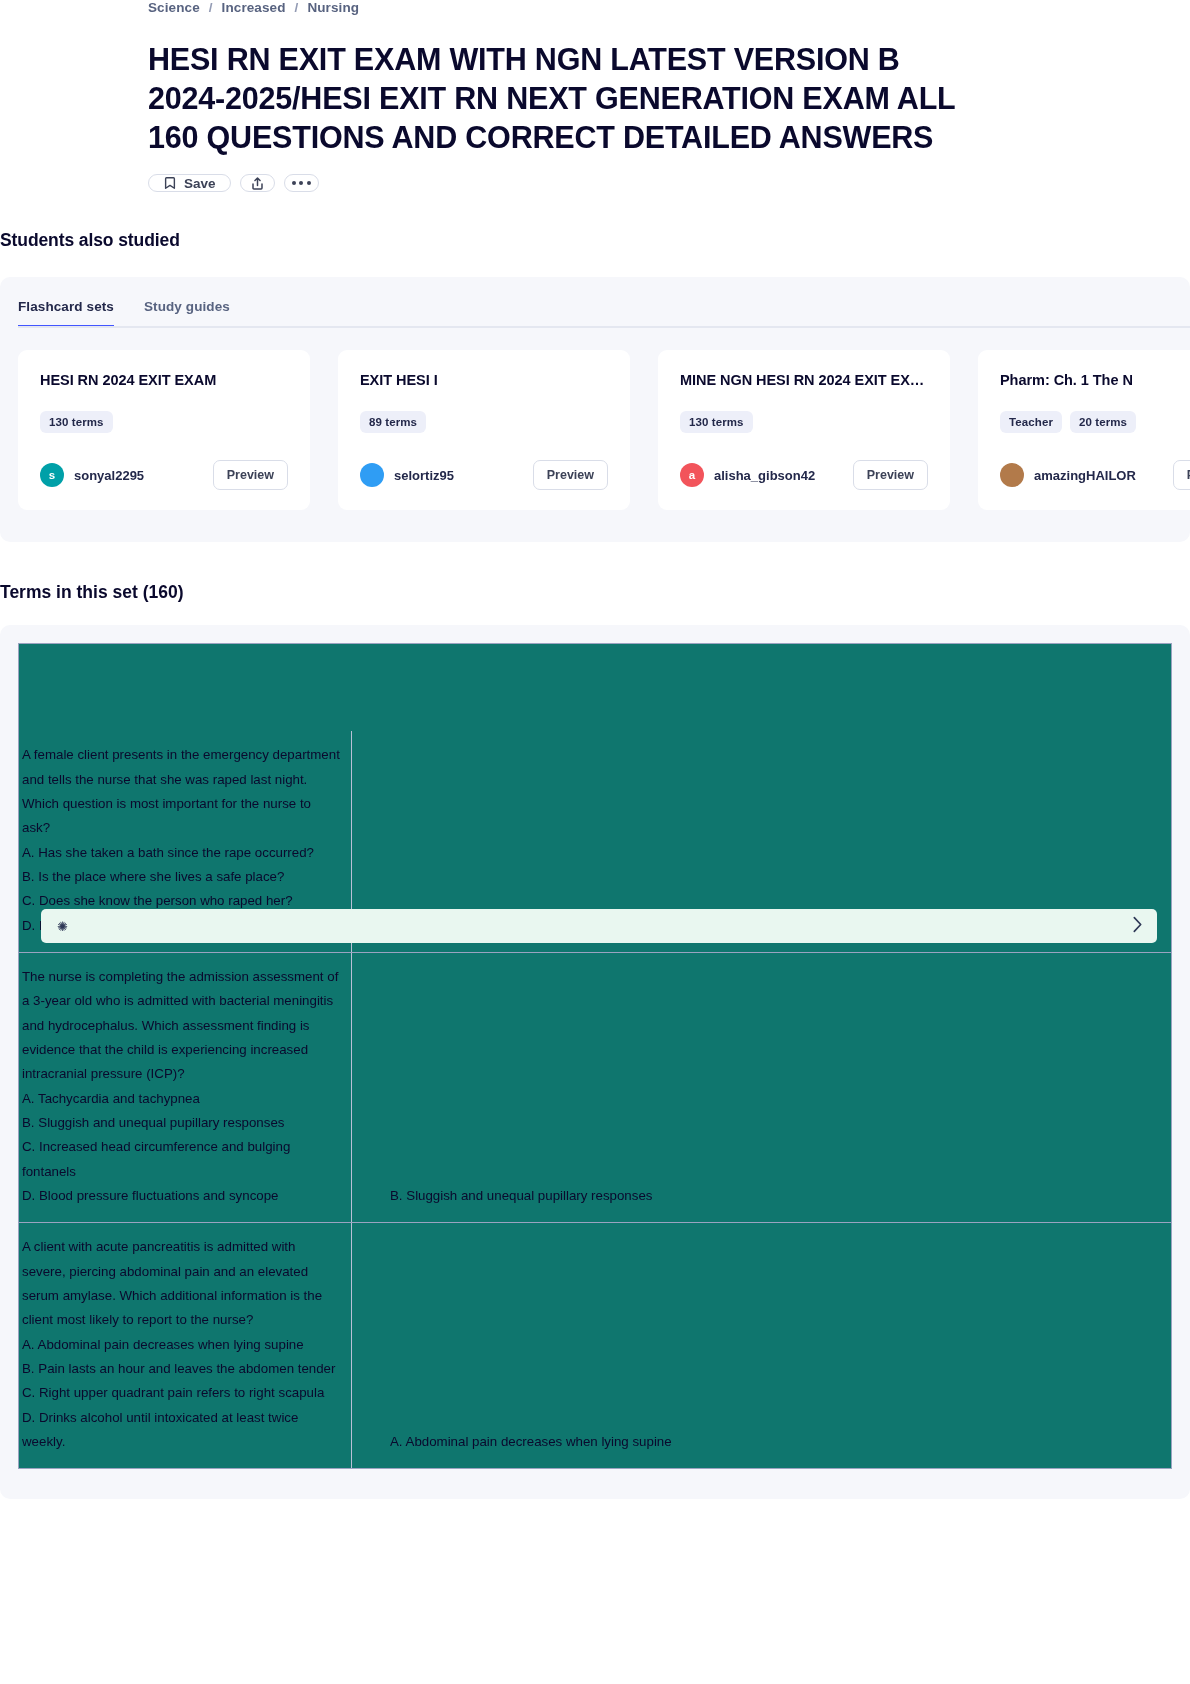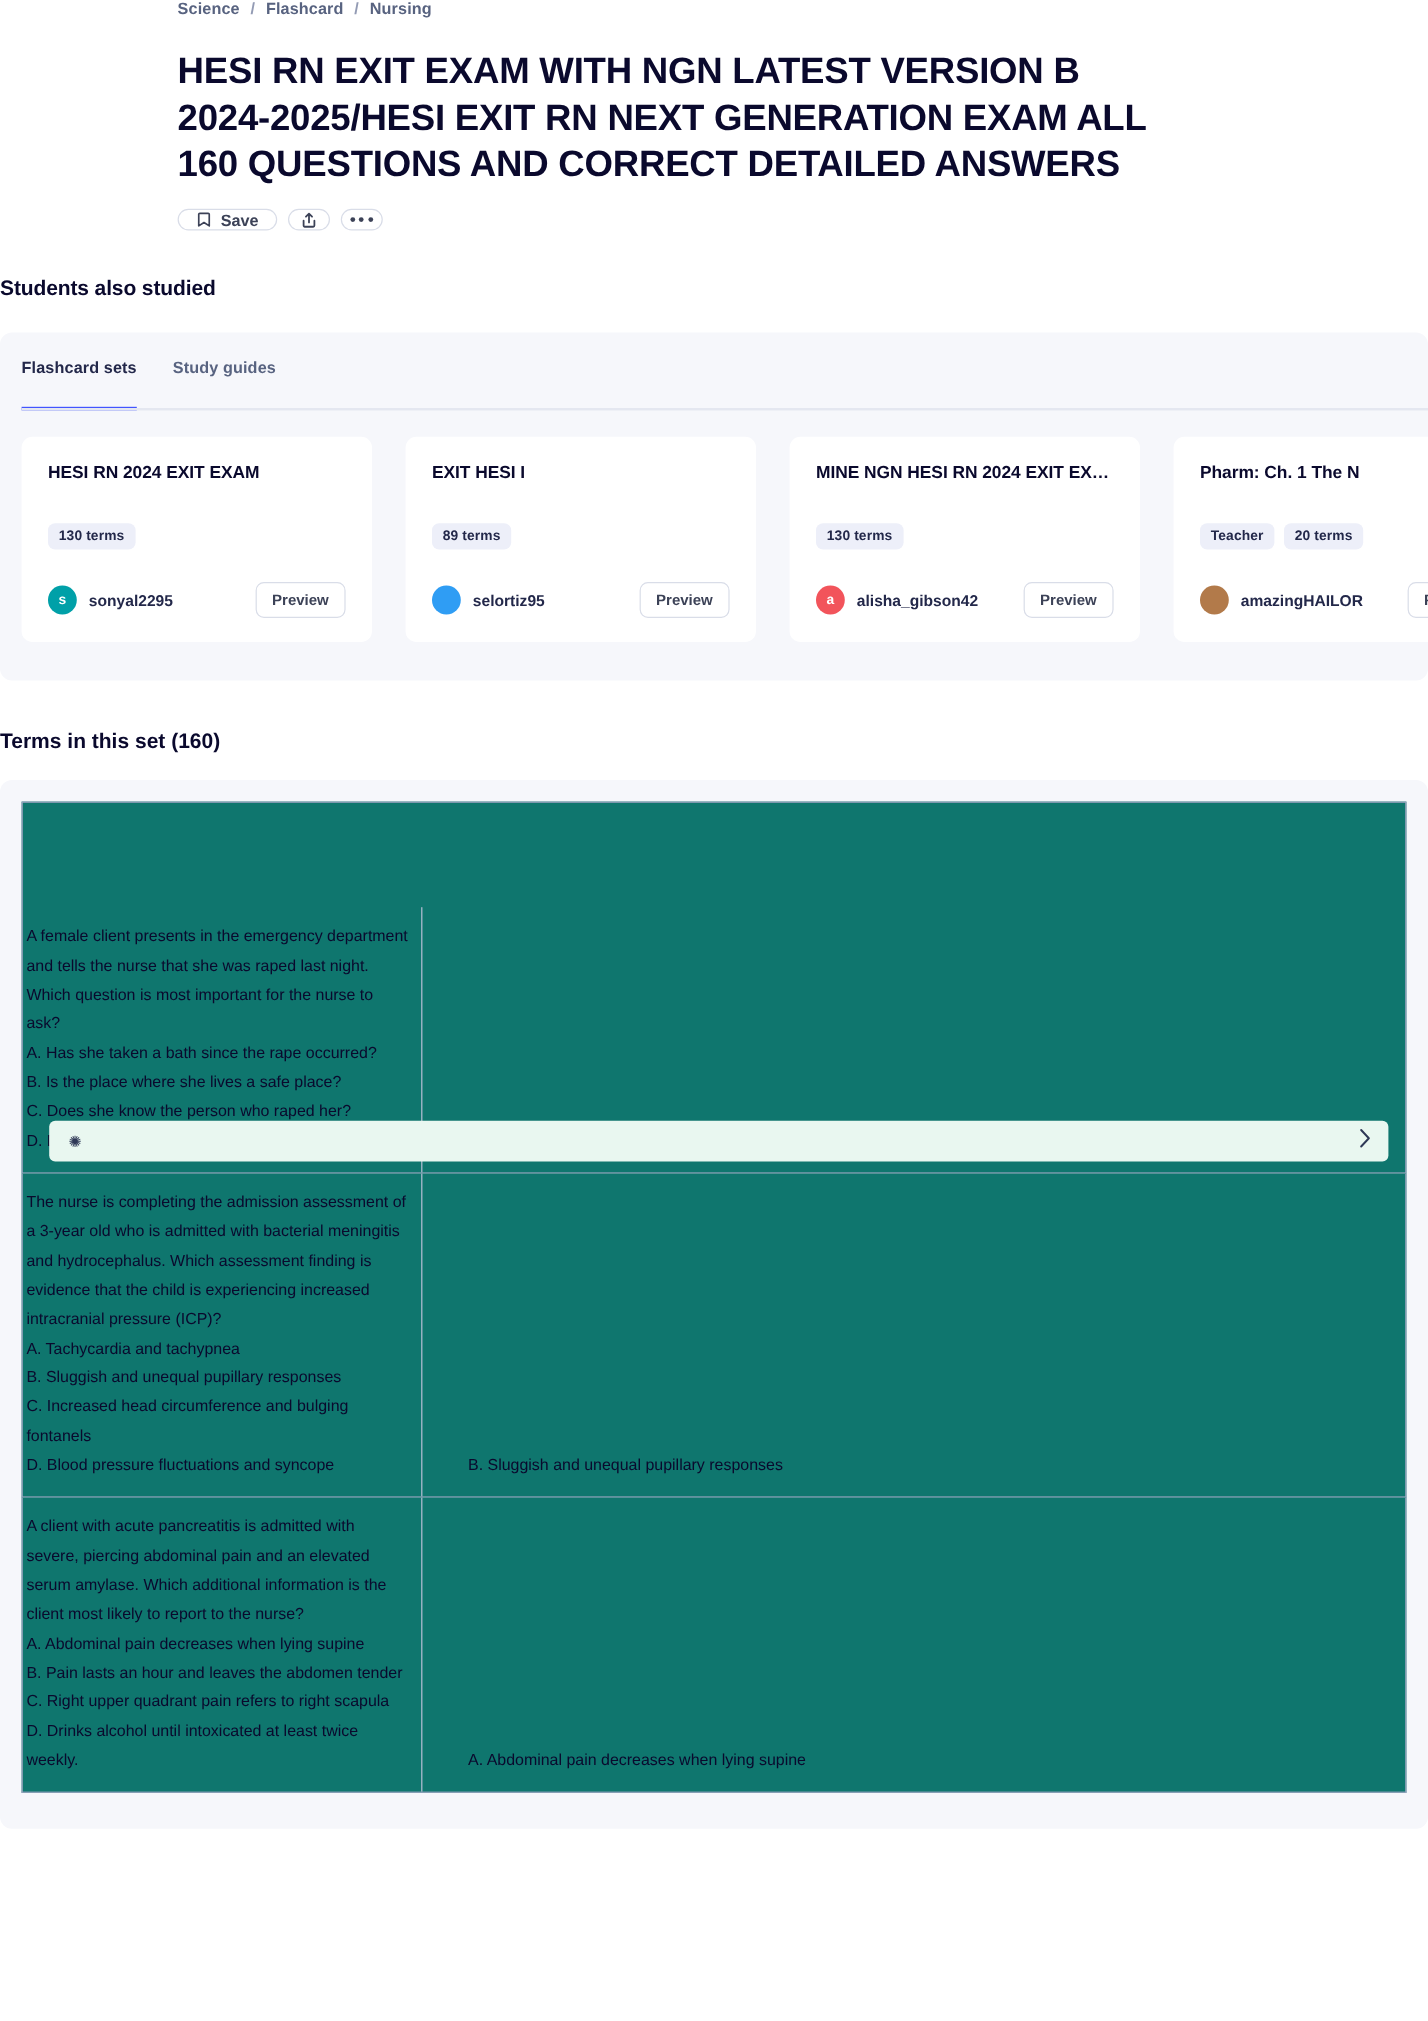--- a/index.html
+++ b/index.html
@@ -46,41 +46,41 @@
     margin: 38px 0 0 0; padding-left: 0; letter-spacing: -0.1px;
   }
   .panel {
     margin-top: 26px; background: #f6f7fb;
     border-radius: 10px; padding: 0 0 32px 0;
     position: relative; overflow: hidden;
   }
   .tabs { display: flex; gap: 30px; padding: 22px 18px 0 18px; position: relative; }
   .tab {
     font-size: 13.5px; font-weight: 700; color: #586380;
-    padding-bottom: 25px; cursor: pointer; letter-spacing: .1px;
+    padding-bottom: 11px; cursor: pointer; letter-spacing: .1px;
     border-bottom: 3px solid transparent;
   }
   .tab.active { color: #23284a; border-bottom-color: #4255ff; }
   .tabs::after {
     content: ""; position: absolute; left: 18px; right: 0; bottom: 0;
     height: 2px; background: #e4e7f0;
   }
 
   .cards { display: flex; gap: 28px; padding: 22px 0 0 18px; }
   .card {
     background: #fff; border-radius: 9px; padding: 22px 22px 20px 22px;
     width: 292px; flex: 0 0 292px; min-height: 144px;
     display: flex; flex-direction: column; cursor: pointer;
   }
   .card-title {
     font-size: 14.5px; font-weight: 800; color: #0a092d;
     letter-spacing: -0.05px; white-space: nowrap; overflow: hidden;
     text-overflow: ellipsis;
   }
-  .badges { display: flex; gap: 8px; margin-top: 34px; }
+  .badges { display: flex; gap: 8px; margin-top: 23px; }
   .badge {
     background: #edeff9; color: #23284a; border-radius: 6px;
     font-size: 11.5px; font-weight: 700; padding: 5px 9px;
     letter-spacing: .1px; white-space: nowrap;
   }
   .card-foot {
     margin-top: auto; padding-top: 27px;
     display: flex; align-items: center; justify-content: space-between;
   }
   .user { display: flex; align-items: center; gap: 10px; }
@@ -131,21 +131,21 @@
   .chev { color: #2e3856; }
 </style>
 </head>
 <body>
 
 <div class="header-wrap">
 
   <div class="breadcrumb">
     <a href="#">Science</a>
     <span class="sep">/</span>
-    <a href="#">Flashcard</a>
+    <a href="#">Increased</a>
     <span class="sep">/</span>
     <a href="#">Nursing</a>
   </div>
 
   <h1 class="page-title">HESI RN EXIT EXAM WITH NGN LATEST VERSION B 2024-2025/HESI EXIT RN NEXT GENERATION EXAM ALL 160 QUESTIONS AND CORRECT DETAILED ANSWERS</h1>
 
   <div class="action-row">
     <button class="act-btn">
       <span>
         <svg width="14" height="14" viewBox="0 0 16 16" fill="none">

